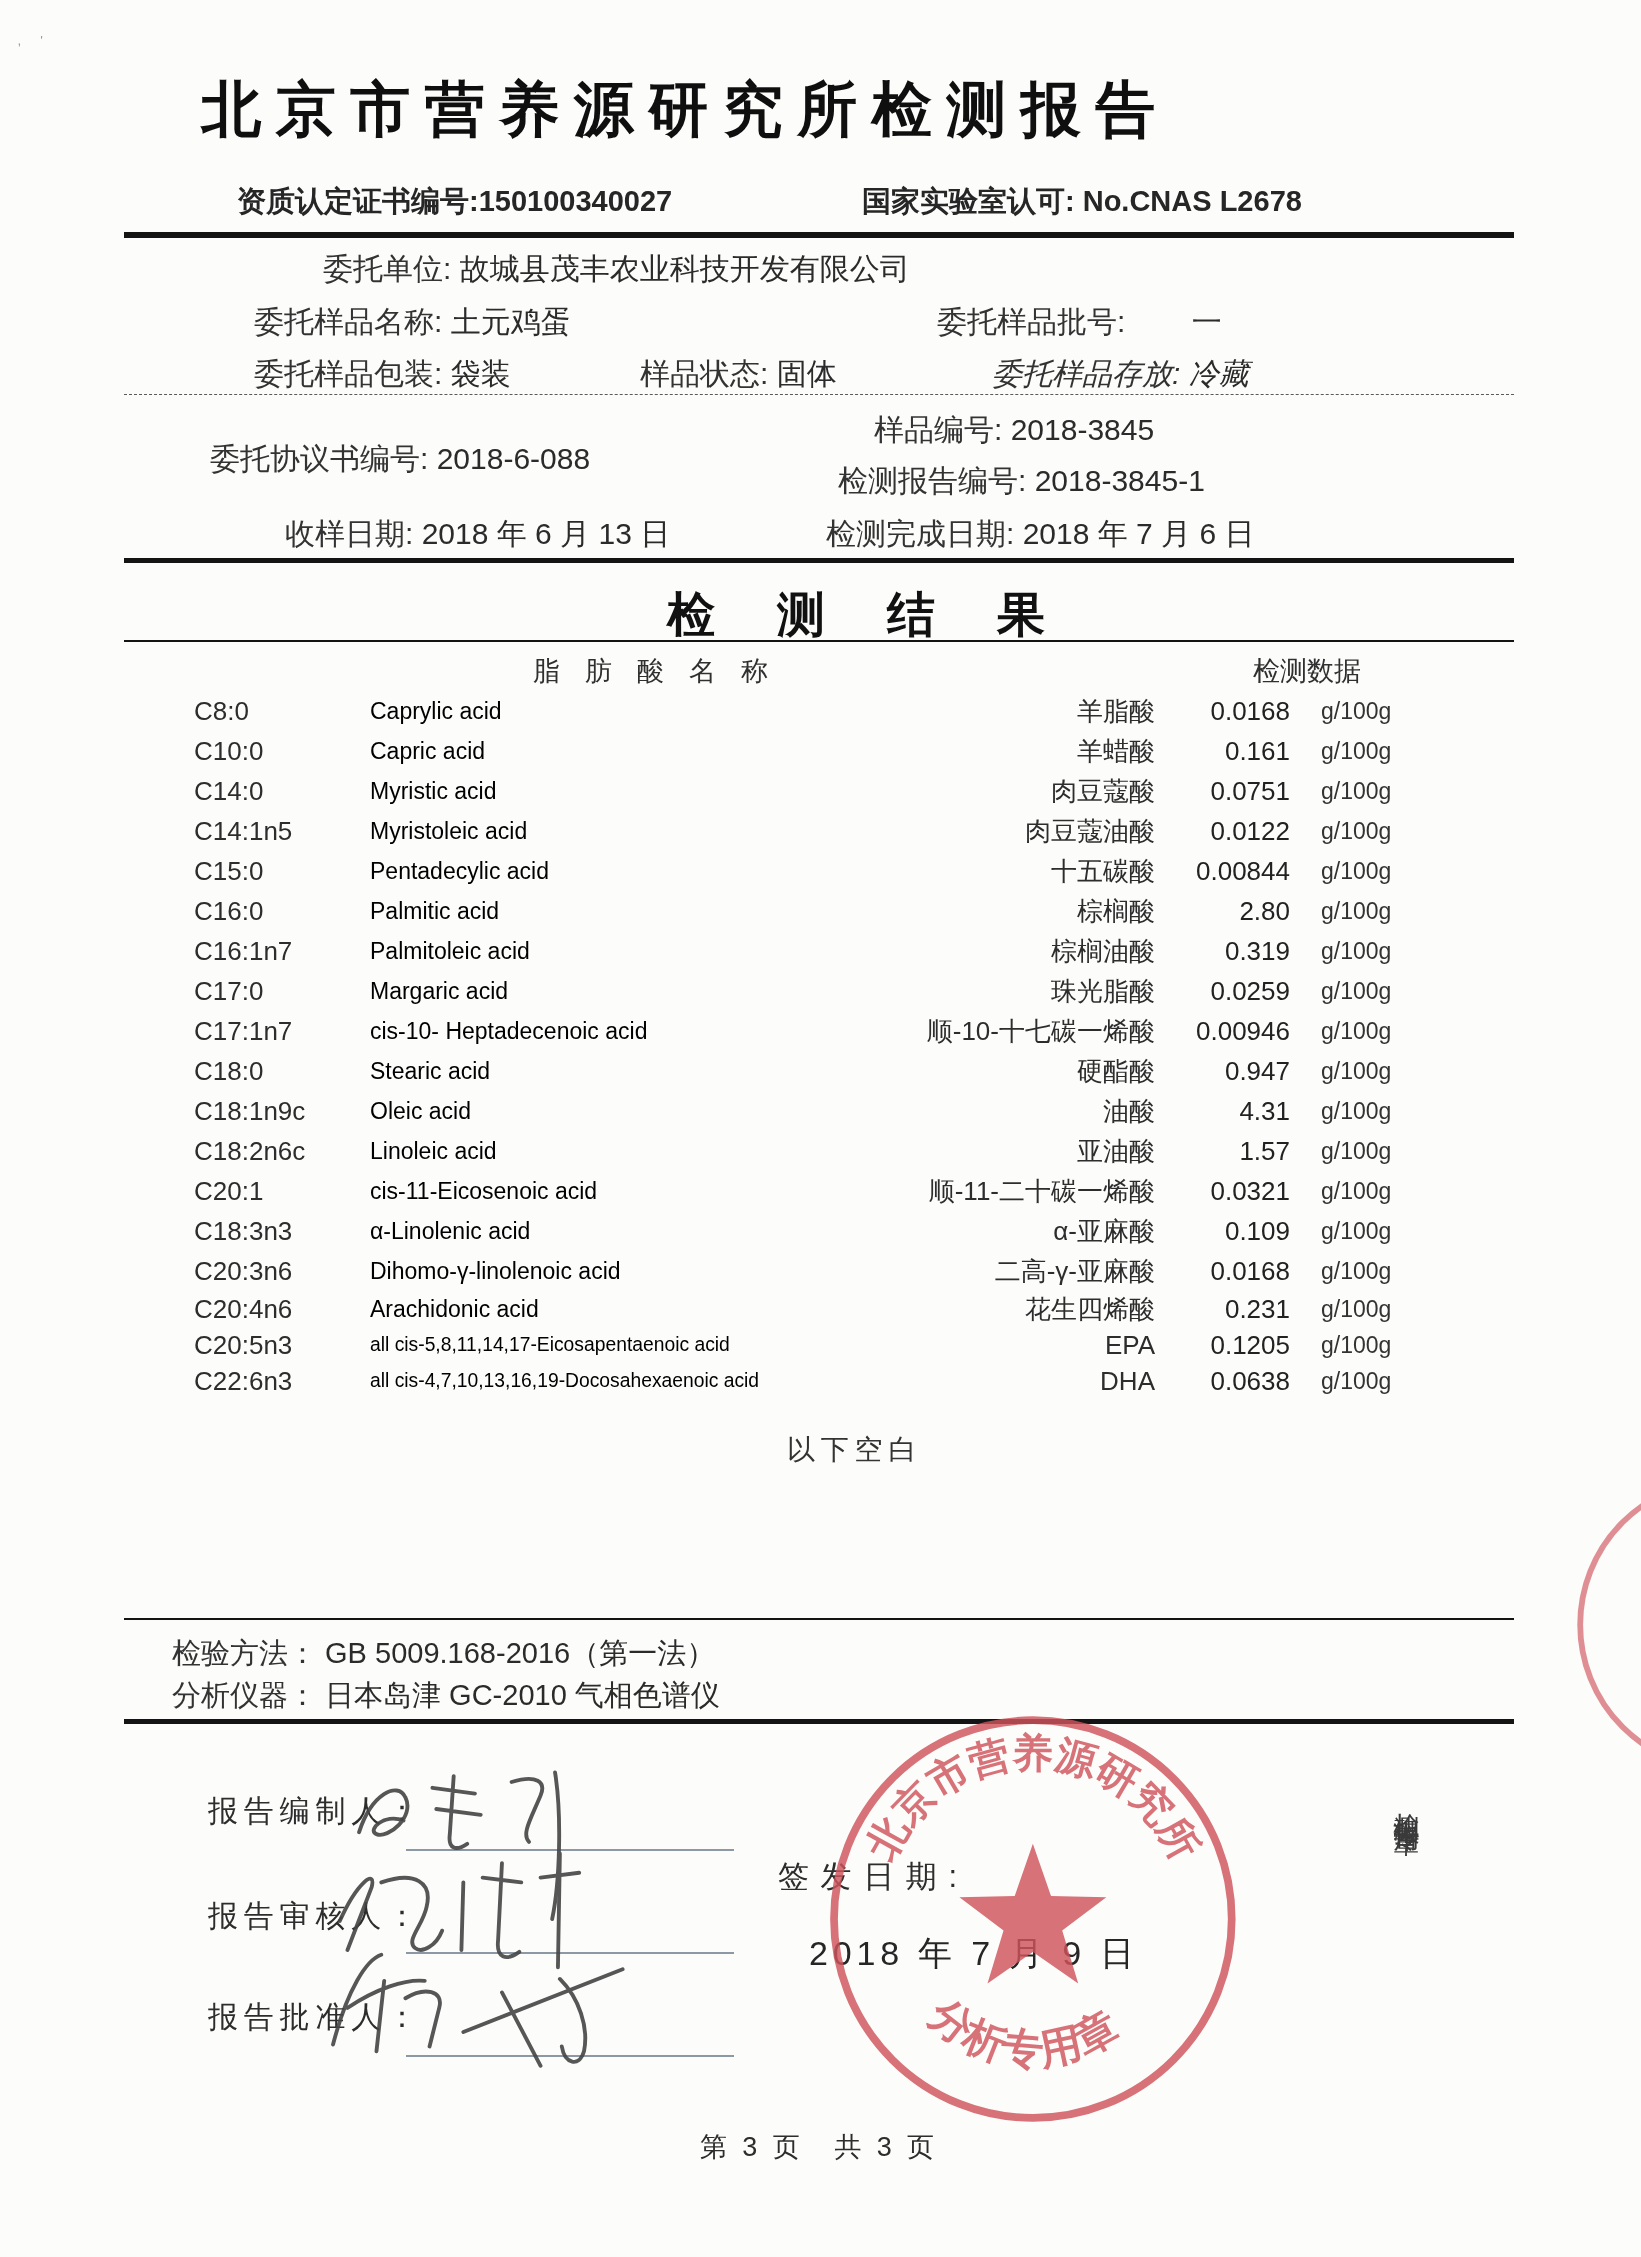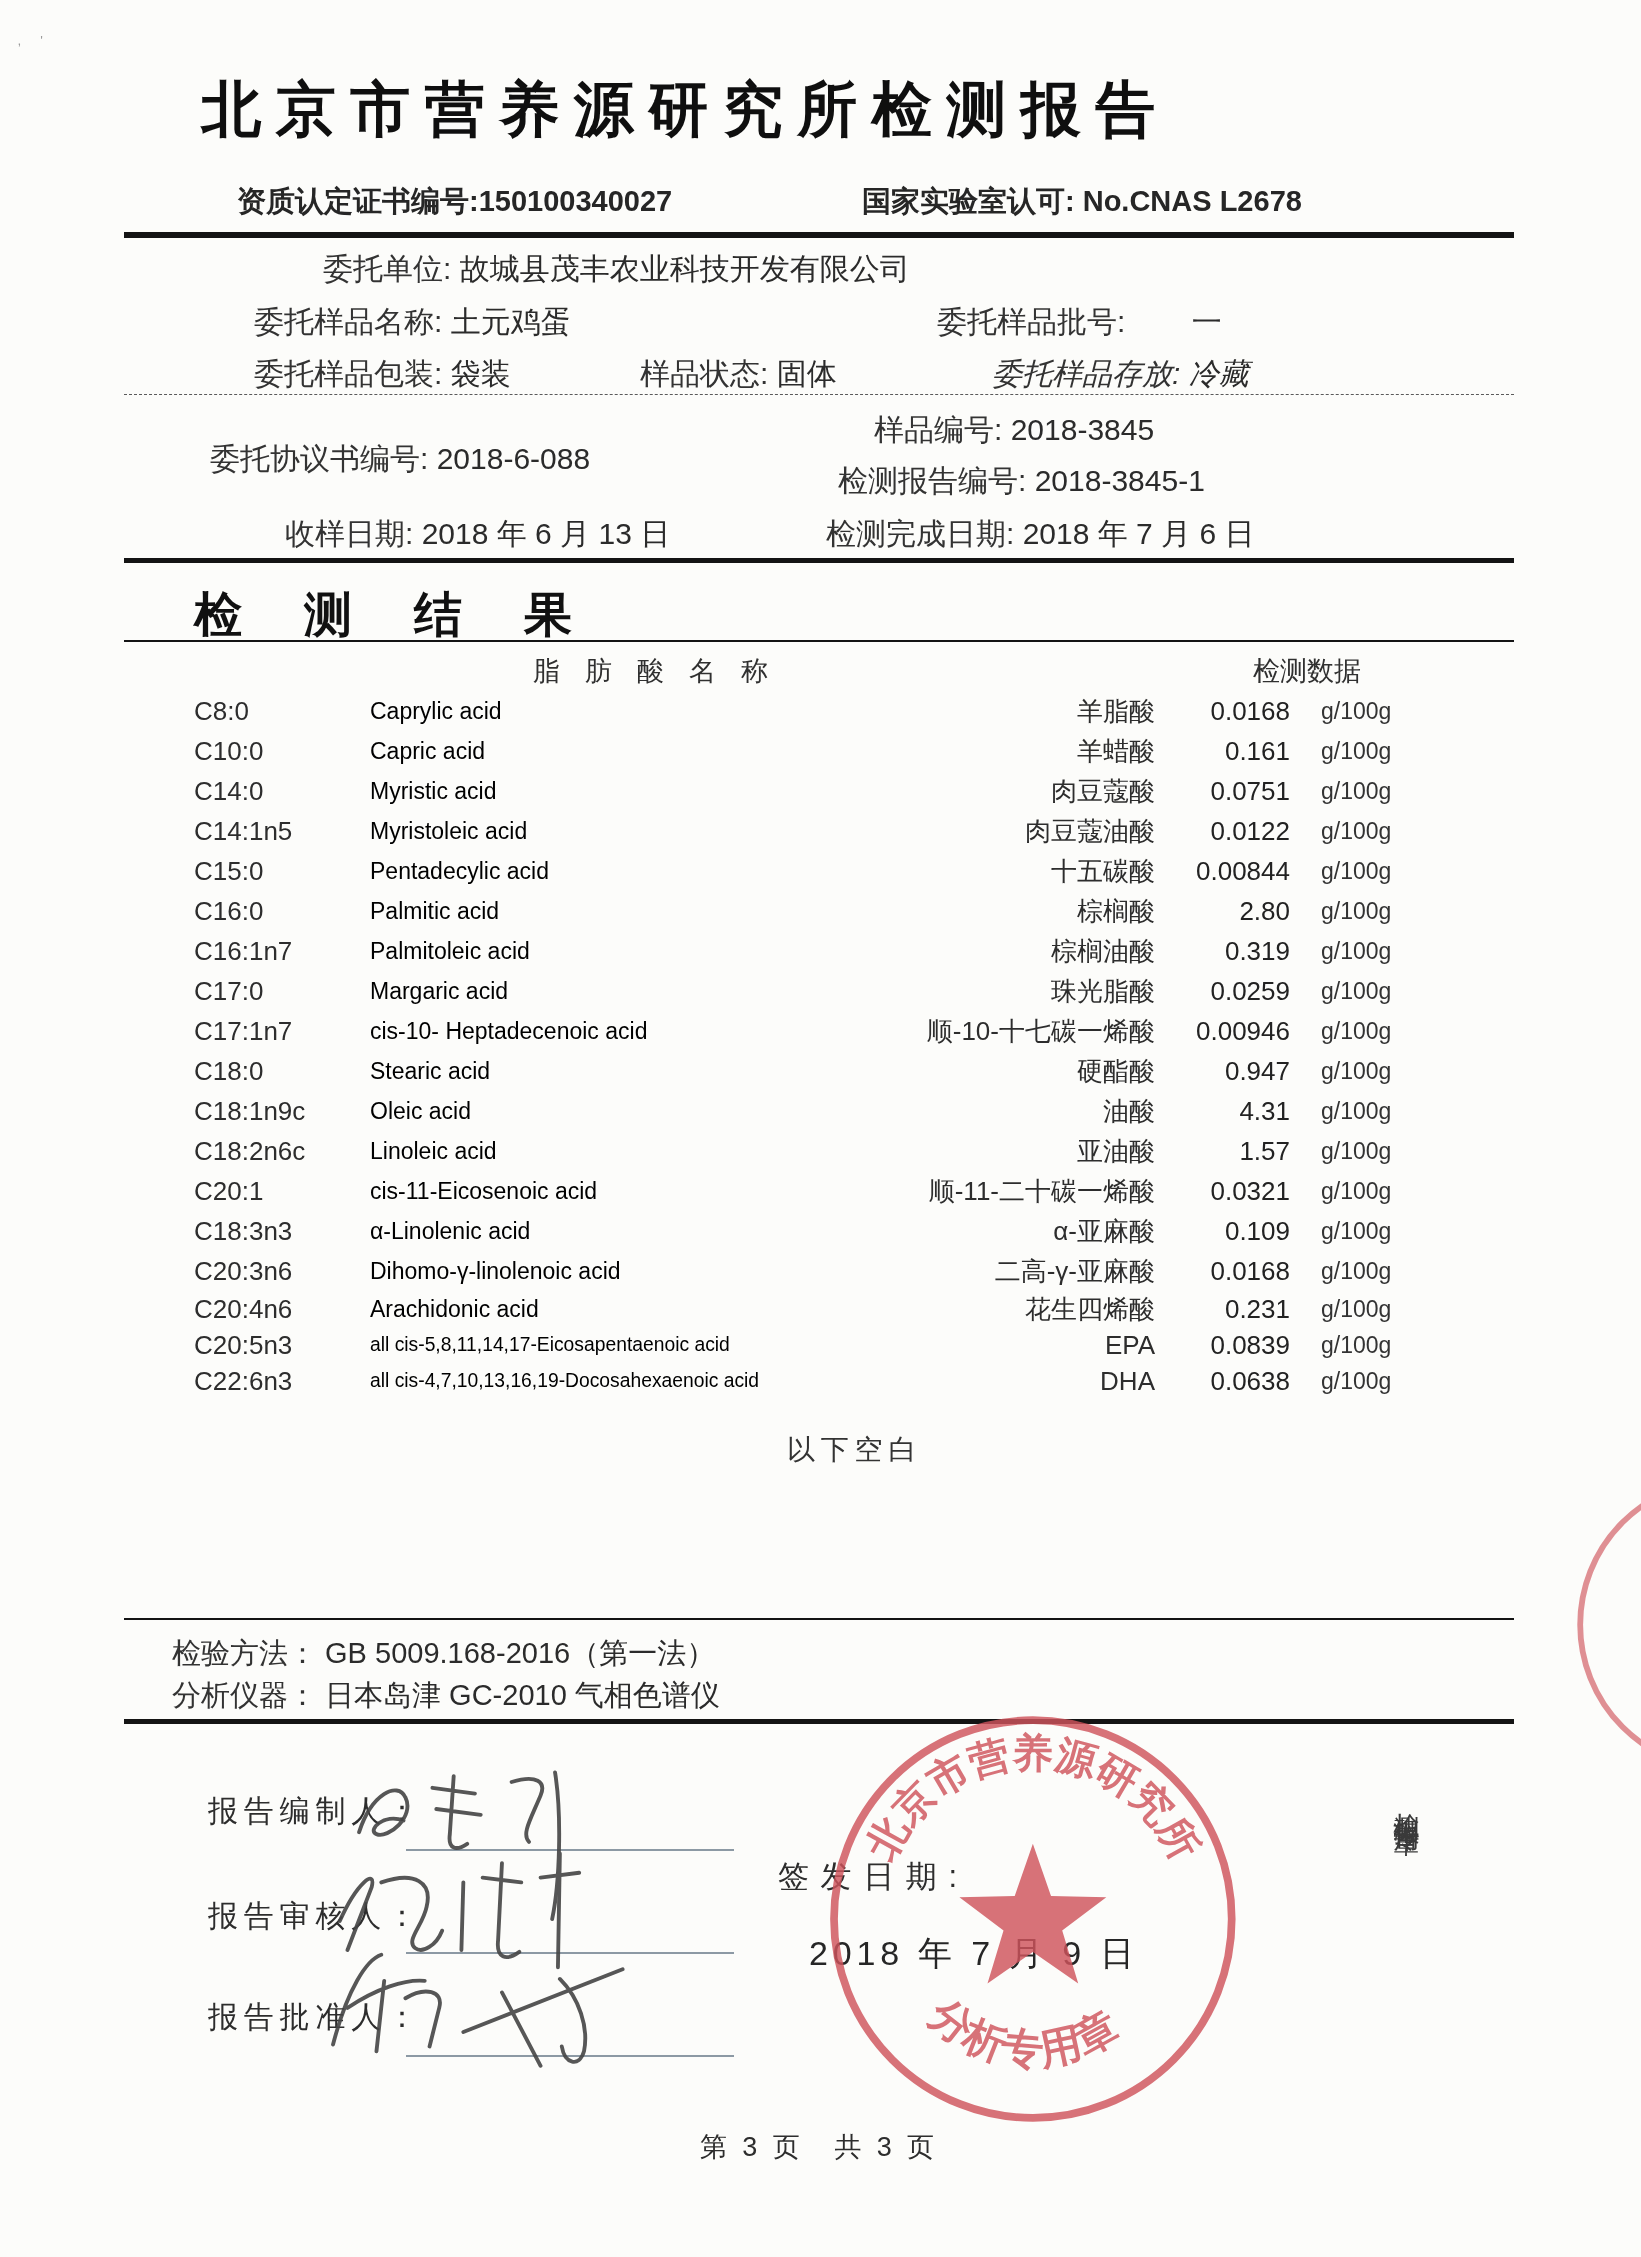--- a/index.html
+++ b/index.html
@@ -14,21 +14,21 @@
   .dashline{position:absolute;border-top:1.9px dashed #5a5a5a;height:0;}
   .title{
     left:0;top:70px;width:1371px;text-align:center;
     font-size:60px;font-weight:700;letter-spacing:14.5px;color:#0f0f0f;
   }
   .certline{top:182px;font-size:29px;color:#262626;font-weight:700;}
   .lbl{color:#333;}
   .val{color:#2b2b2b;}
   .inforow{font-size:30px;white-space:nowrap;}
   .sect-title{
-    left:126px;top:583px;width:1386px;padding-left:68px;
+    left:126px;top:583px;width:1386px;text-align:center;padding-left:68px;
     font-size:48px;font-weight:900;letter-spacing:62px;color:#111;
   }
   .thead-name{left:521px;top:653px;font-size:27px;letter-spacing:25px;color:#303030;margin-left:12px;}
   .thead-data{left:1091px;top:653px;width:270px;text-align:right;font-size:27px;color:#303030;}
   .tbody{position:absolute;left:126px;top:691px;width:1386px;}
   .trow{display:grid;grid-template-columns:176px 471px 314px 135px 126px;align-items:center;height:40px;padding-left:68px;}
   .trow:nth-child(16),.trow:nth-child(17),.trow:nth-child(18){height:36px;}
   .c-code{font-size:26px;color:#2d2d2d;}
   .c-en{font-size:23px;color:#000000;}
   .trow:nth-child(17) .c-en,.trow:nth-child(18) .c-en{font-size:19.3px;}
@@ -240,21 +240,21 @@
       <span class="c-en">Arachidonic acid</span>
       <span class="c-cn">花生四烯酸</span>
       <span class="c-val">0.231</span>
       <span class="c-unit">g/100g</span>
     </div>
 
     <div class="trow">
       <span class="c-code">C20:5n3</span>
       <span class="c-en">all cis-5,8,11,14,17-Eicosapentaenoic acid</span>
       <span class="c-cn">EPA</span>
-      <span class="c-val">0.0839</span>
+      <span class="c-val">0.1205</span>
       <span class="c-unit">g/100g</span>
     </div>
 
     <div class="trow">
       <span class="c-code">C22:6n3</span>
       <span class="c-en">all cis-4,7,10,13,16,19-Docosahexaenoic acid</span>
       <span class="c-cn">DHA</span>
       <span class="c-val">0.0638</span>
       <span class="c-unit">g/100g</span>
     </div>

